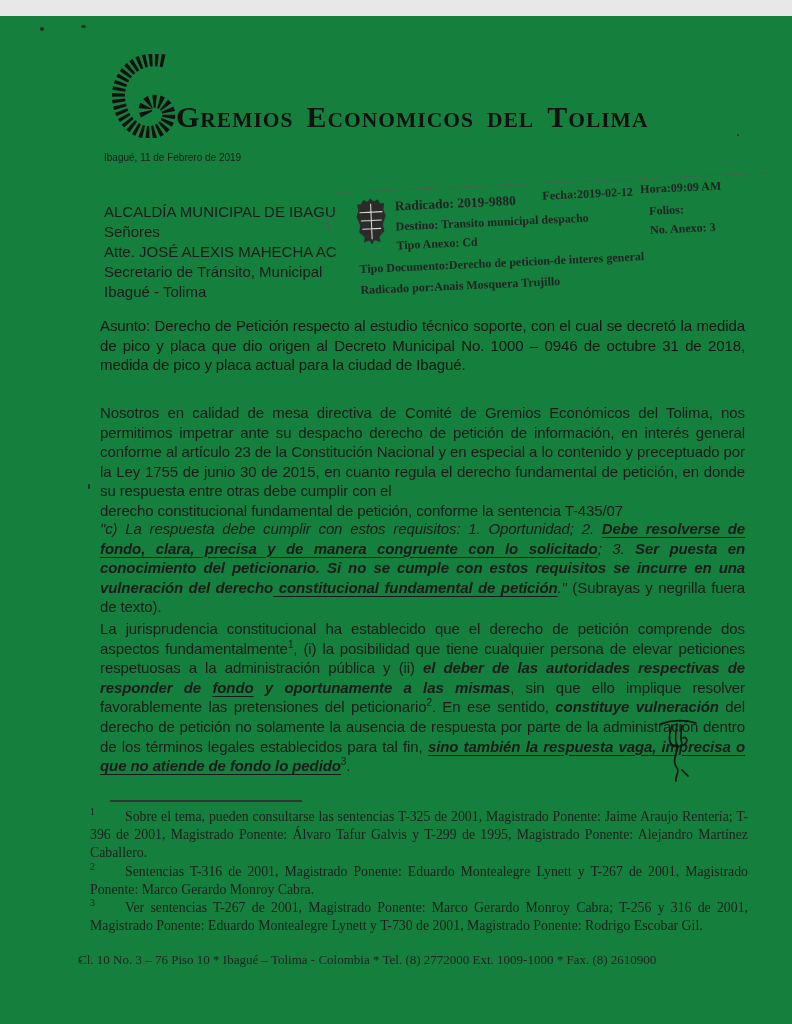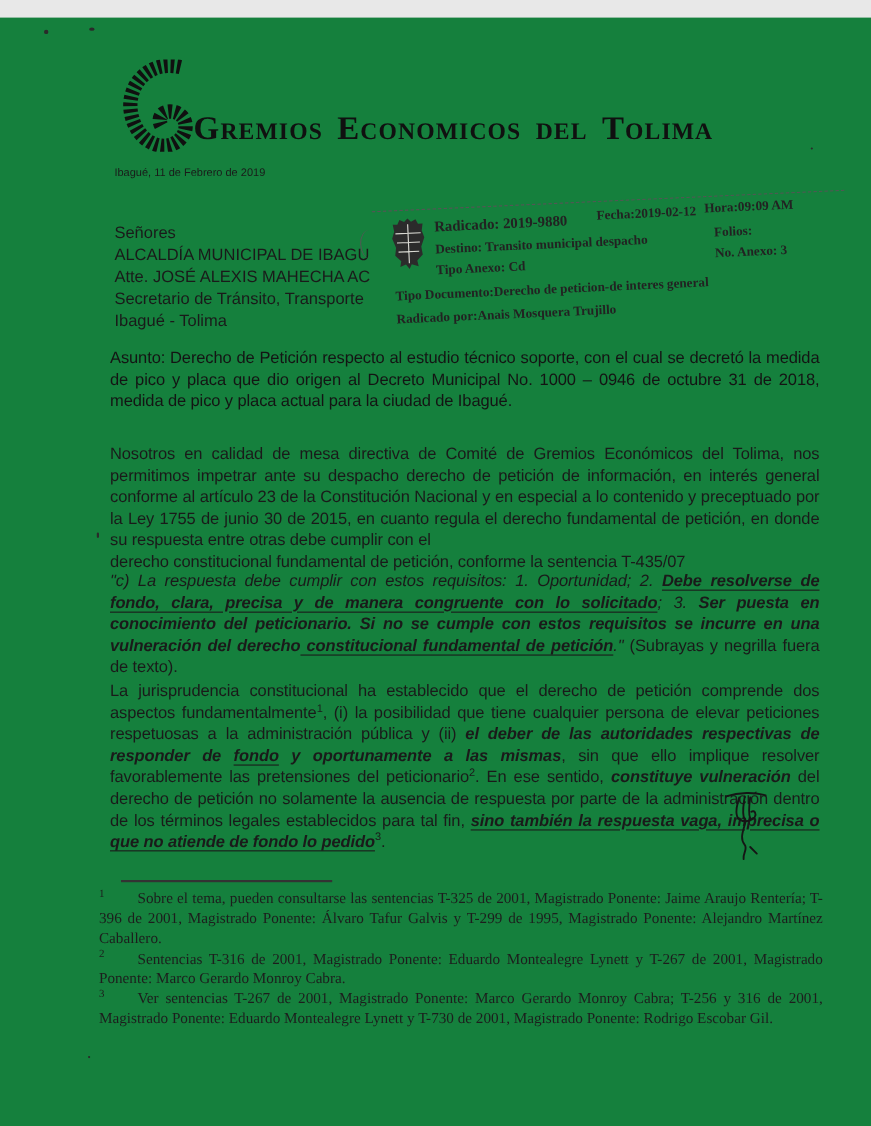--- a/index.html
+++ b/index.html
@@ -96,24 +96,24 @@
       <path d="M54 7 C24 0 5 25 9 48 C13 73 35 84 49 76 C62 69 62 52 49 48 C38 45 32 53 37 61" fill="none" stroke="#101010" stroke-width="13" stroke-dasharray="3.2 2.6"></path>
     </svg>
   </div>
   <div class="org-title">
     <span class="word"><span class="initial">G</span><span class="rest">REMIOS</span></span><span class="word"><span class="initial">E</span><span class="rest">CONOMICOS</span></span><span class="word"><span class="initial"></span><span class="rest">DEL</span></span><span class="word"><span class="initial">T</span><span class="rest">OLIMA</span></span>
   </div>
 
   <div class="dateline">Ibagué, 11 de Febrero de 2019</div>
 
   <div class="recipient">
+    <div>ALCALDÍA MUNICIPAL DE IBAGU</div>
     <div>Señores</div>
-    <div>ALCALDÍA MUNICIPAL DE IBAGU</div>
     <div>Atte. JOSÉ ALEXIS MAHECHA AC</div>
-    <div>Secretario de Tránsito, Transporte</div>
+    <div>Secretario de Tránsito, Municipal</div>
     <div>Ibagué - Tolima</div>
   </div>
 
   <div class="stamp">
     <div class="stamp-curve"></div>
     <div class="stamp-crest">
       <svg width="32" height="48" viewBox="0 0 30 46">
         <path d="M15 1 L18 4 L22 2 L24 6 L28 6 L27 12 L29 18 L26 26 L27 33 L22 38 L23 43 L17 41 L15 45 L12 41 L7 43 L8 38 L3 33 L4 26 L1 18 L3 12 L2 6 L6 6 L8 2 L12 4 Z" fill="#2b2b2b"></path>
         <path d="M4 14 H26 M5 22 H25 M6 30 H24 M15 6 V40" stroke="#d8d8d2" stroke-width="1" fill="none"></path>
       </svg>
@@ -158,14 +158,15 @@
     </svg>
   </div>
 
   <div class="fn-rule"></div>
   <div class="footnotes">
     <p><sup>1</sup><span class="fn-gap"></span><span>Sobre el tema, pueden consultarse las sentencias T-325 de 2001, Magistrado Ponente: Jaime Araujo Rentería; T-396 de 2001, Magistrado Ponente: Álvaro Tafur Galvis y T-299 de 1995, Magistrado Ponente: Alejandro Martínez Caballero.</span></p>
     <p><sup>2</sup><span class="fn-gap"></span><span>Sentencias T-316 de 2001, Magistrado Ponente: Eduardo Montealegre Lynett y T-267 de 2001, Magistrado Ponente: Marco Gerardo Monroy Cabra.</span></p>
     <p><sup>3</sup><span class="fn-gap"></span><span>Ver sentencias T-267 de 2001, Magistrado Ponente: Marco Gerardo Monroy Cabra; T-256 y 316 de 2001, Magistrado Ponente: Eduardo Montealegre Lynett y T-730 de 2001, Magistrado Ponente: Rodrigo Escobar Gil.</span></p>
   </div>
 
+  <div class="footer">Cl. 10 No. 3 – 76 Piso 10 * Ibagué – Tolima - Colombia * Tel. (8) 2772000 Ext. 1009-1000 * Fax. (8) 2610900</div>
 
 </div>
 
 </body></html>

